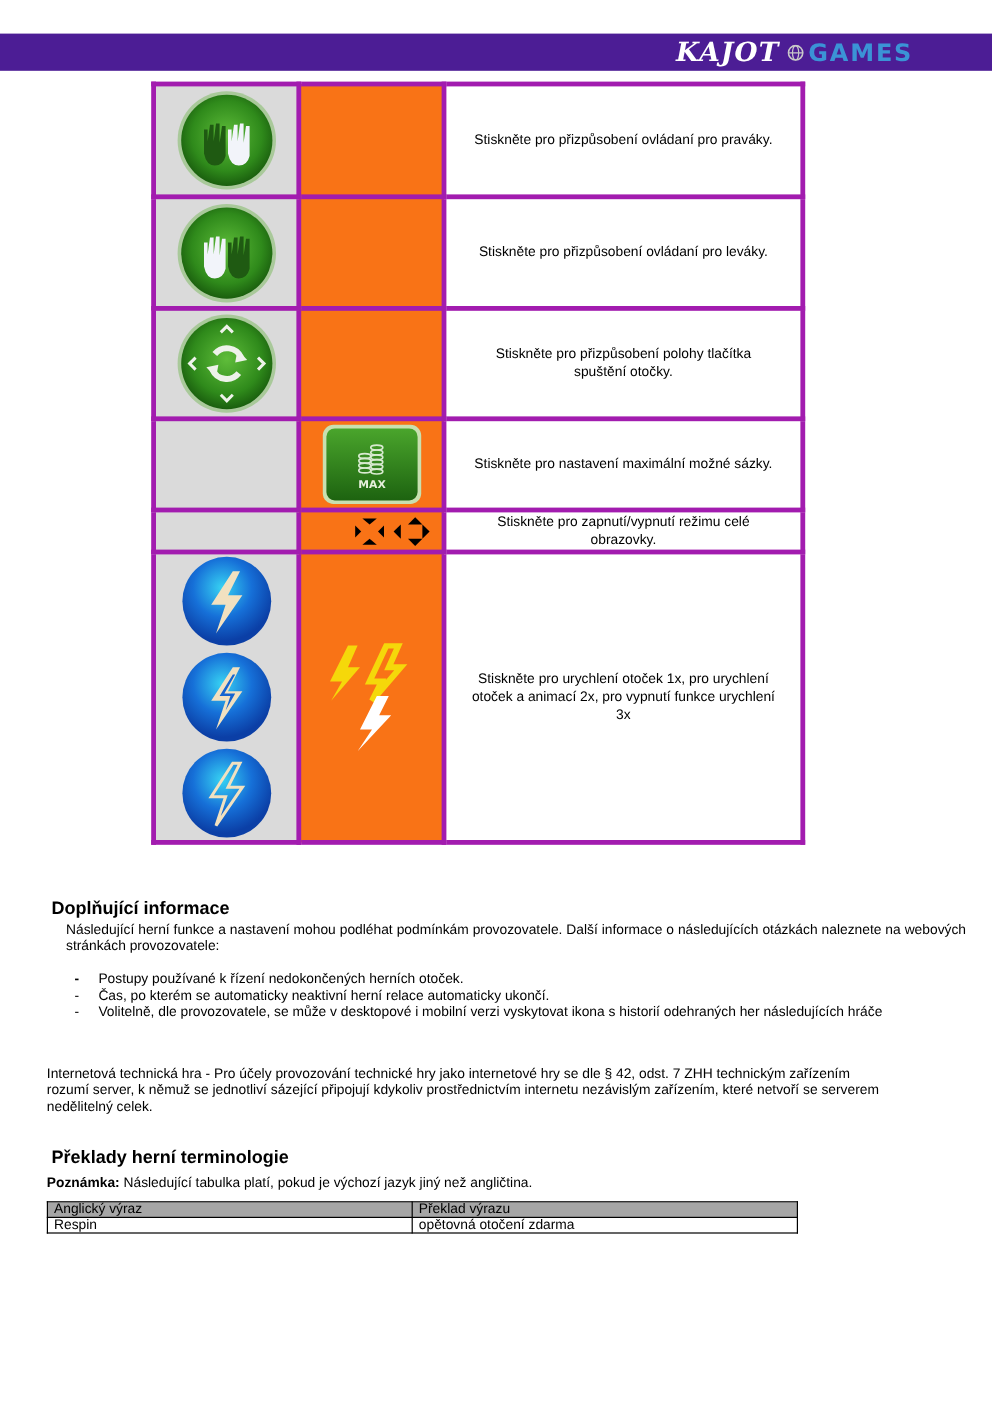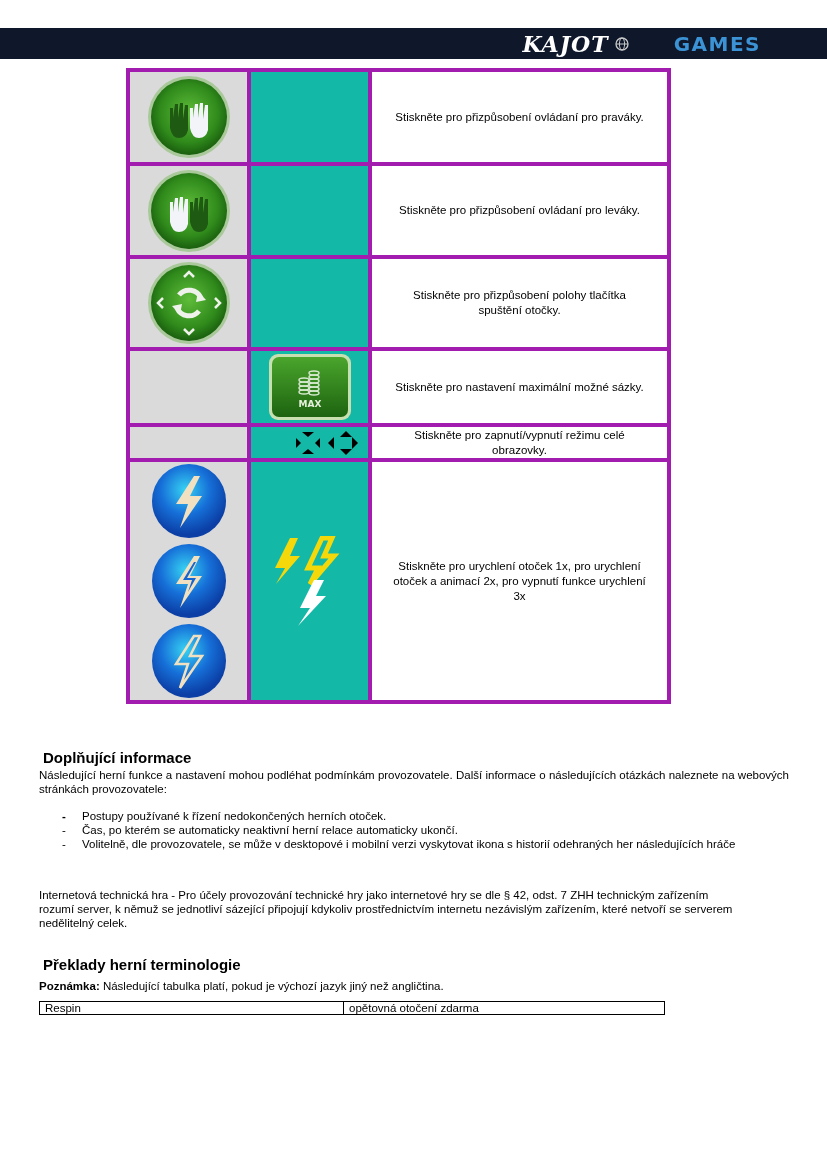--- a/index.html
+++ b/index.html
@@ -1,39 +1,39 @@
 <!DOCTYPE html>
 <html><head>
 <meta charset="utf-8">
 <style>
   html, body { margin: 0; padding: 0; background: #ffffff; }
   body { width: 827px; height: 1169px; position: relative; overflow: hidden;
          font-family: "Liberation Sans", sans-serif; color: #000; }
-  .header-bar { position: absolute; left: 0; top: 28px; width: 827px; height: 31px; background: #0f172a; }
+  .header-bar { position: absolute; left: 0; top: 28px; width: 827px; height: 31px; background: #4c1d95; }
   .logo { position: absolute; right: 66px; top: 2px; height: 27px; display: flex; align-items: center; gap: 2px; }
   .logo-kajot { font-family: "DejaVu Serif", serif; font-weight: bold; font-style: italic;
                 color: #ffffff; font-size: 22px; letter-spacing: 1px; }
   .logo-globe { width: 14px; height: 14px; margin: 0 2px 0 4px; }
   .logo-games { font-family: "DejaVu Sans", sans-serif; font-weight: bold; color: #3b93d6;
-                font-size: 20px; letter-spacing: 1.5px; margin-left: 41px; }
+                font-size: 20px; letter-spacing: 1.5px; }
 
   table.controls { position: absolute; left: 126px; top: 68px; width: 545px; border-collapse: collapse; }
   table.controls td { border: 4px solid #a21caf; padding: 0; vertical-align: middle; }
   td.c1 { width: 117px; background: #dadada; text-align: center; }
-  td.c2 { width: 117px; background: #14b8a6; text-align: center; }
+  td.c2 { width: 117px; background: #f97316; text-align: center; }
   td.c3 { background: #fff; text-align: center; font-size: 11.5px; line-height: 15px; padding: 0 20px !important; }
   .r1 { height: 94px; } .r2 { height: 93px; padding-left: 40px; } .r3 { height: 92px; } .r4 { height: 76px; } .r5 { height: 35px; } .r6 { height: 236px; }
   .r5 td.c3 { padding-top: 0; }
 
   .icon-wrap { display: flex; justify-content: center; align-items: center; }
   .col-stack { display: flex; flex-direction: column; align-items: center; gap: 2px; }
 
   h2 { position: absolute; left: 39px; margin: 4px; font-size: 15px; font-weight: bold; }
   .p { position: absolute; left: 39px; font-size: 11.5px; line-height: 14px; }
-  .justify { width: 750px; text-align: justify; }
+  .justify { width: 750px; text-align: justify; margin-left: 16px; }
   ul.bullets { position: absolute; left: 56px; top: 809px; margin: 0; padding: 0; list-style: none; font-size: 11.5px; line-height: 14px; width: 720px; }
   ul.bullets li { position: relative; padding-left: 26px; }
   ul.bullets li .dash { position: absolute; left: 6px; top: 0; }
 
   table.terms { position: absolute; left: 39px; top: 1071px; width: 626px; border-collapse: collapse; font-size: 11.5px; }
   table.terms td, table.terms th { border: 1px solid #000; padding: 0 5px; height: 12px; line-height: 12px; text-align: left; font-weight: normal; }
   table.terms th { background: #a6a6a6; }
   table.terms .tc1 { width: 293px; }
 </style>
 </head>
@@ -204,18 +204,22 @@
   <li><span class="dash">-</span><span>Volitelně, dle provozovatele, se může v desktopové i mobilní verzi vyskytovat ikona s historií odehraných her následujících hráče</span></li>
 </ul>
 <div class="p" style="top:888px; width:700px;">Internetová technická hra - Pro účely provozování technické hry jako internetové hry se dle § 42, odst. 7 ZHH technickým zařízením rozumí server, k němuž se jednotliví sázející připojují kdykoliv prostřednictvím internetu nezávislým zařízením, které netvoří se serverem nedělitelný celek.</div>
 
 <h2 style="top:952px;">Překlady herní terminologie</h2>
 <div class="p" style="top:979px;">
   <b>Poznámka:</b><span> Následující tabulka platí, pokud je výchozí jazyk jiný než angličtina.</span>
 </div>
 <table class="terms" style="top:1001px;">
   <tbody>
+      <tr>
+    <th class="tc1">Anglický výraz</th>
+    <th>Překlad výrazu</th>
+  </tr>
   <tr>
     <td class="tc1">Respin</td>
     <td>opětovná otočení zdarma</td>
   </tr>
 </tbody>
   </table>
 
 </body></html>

